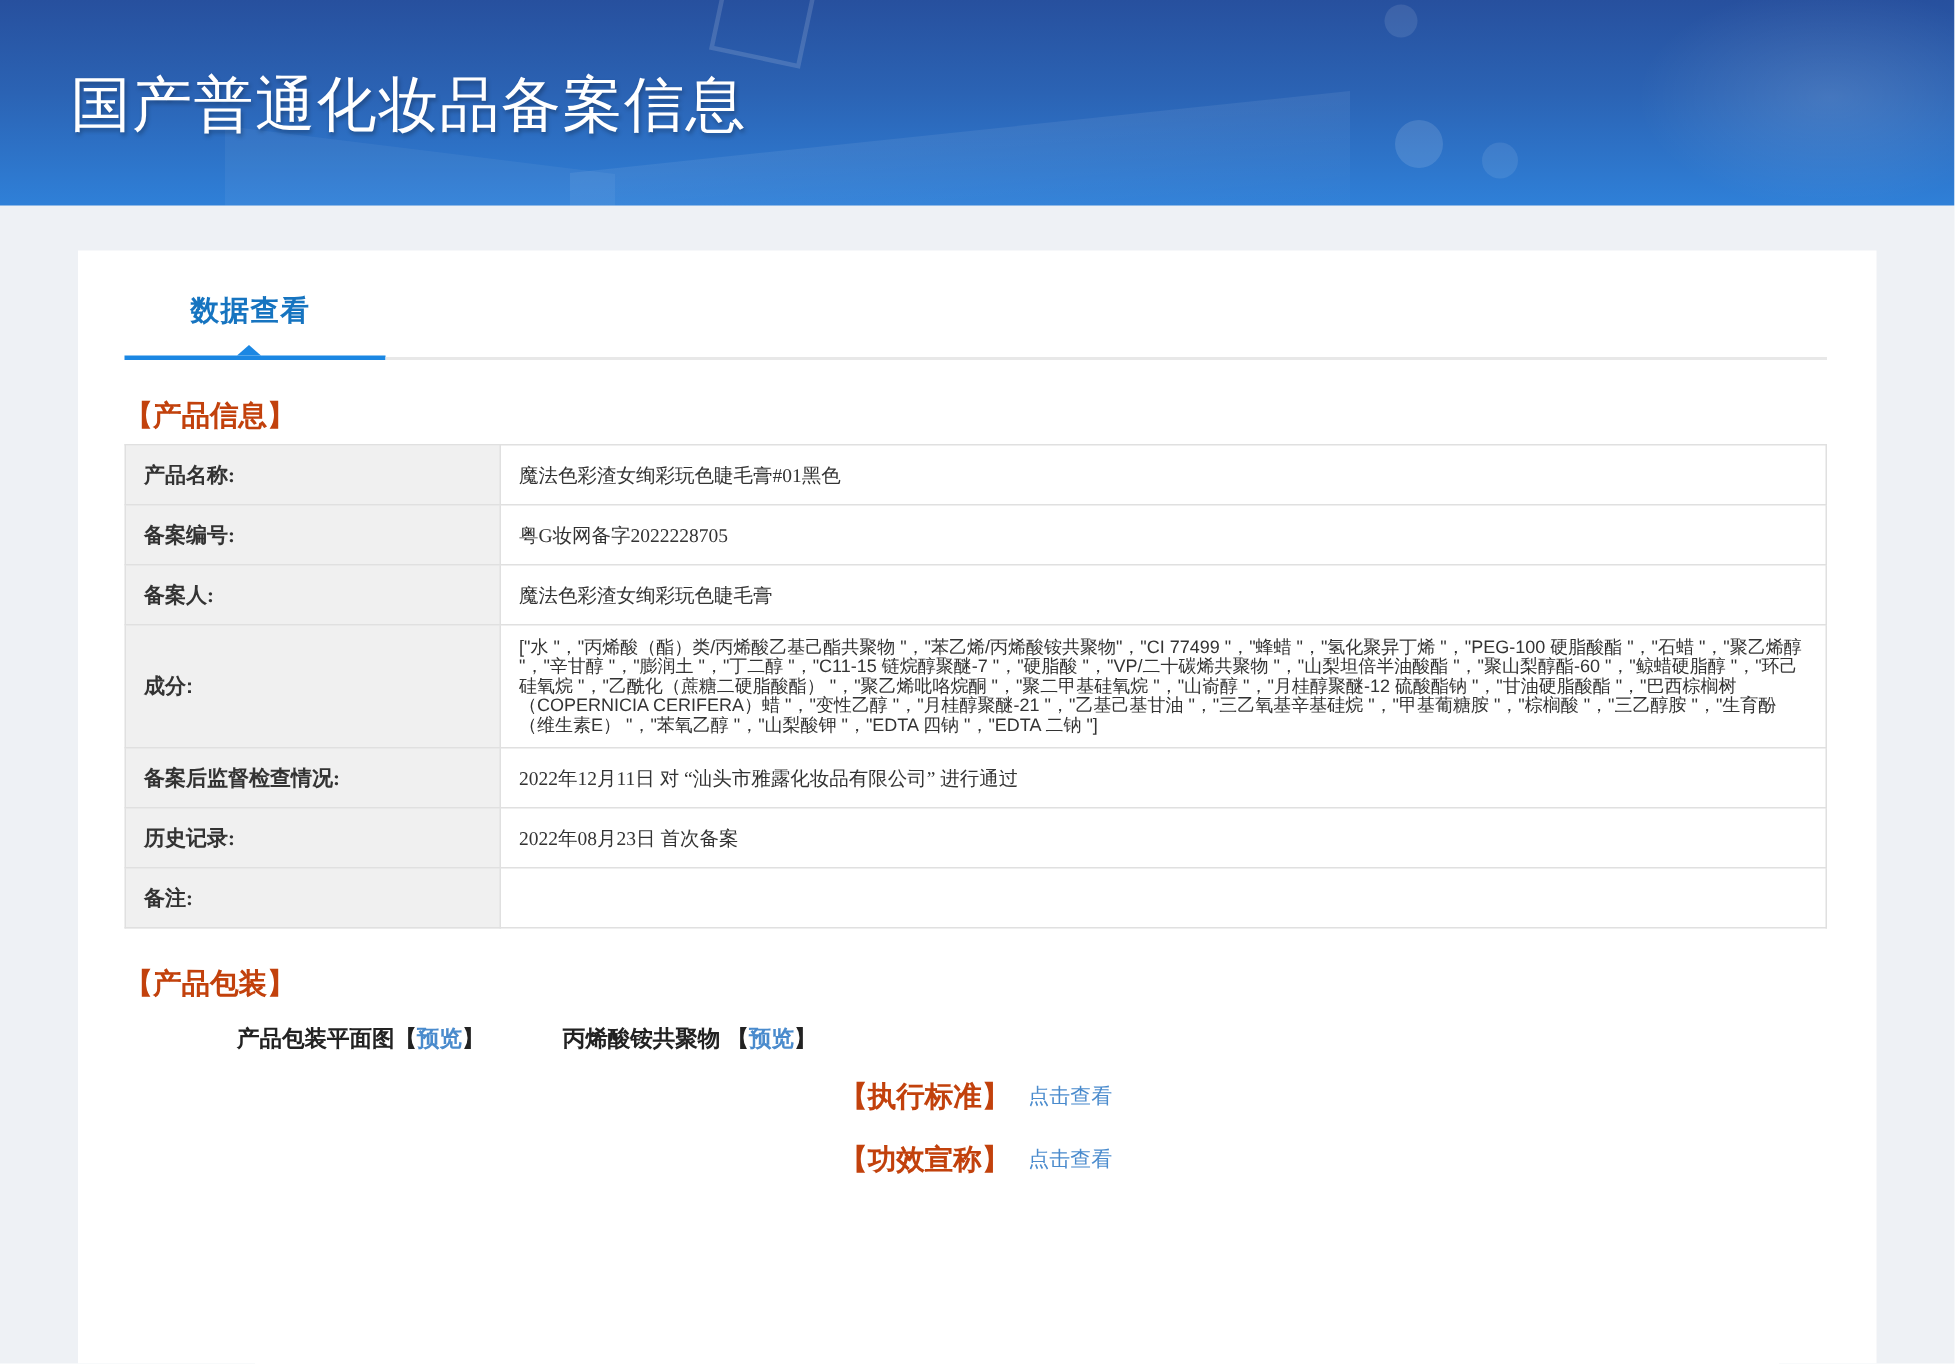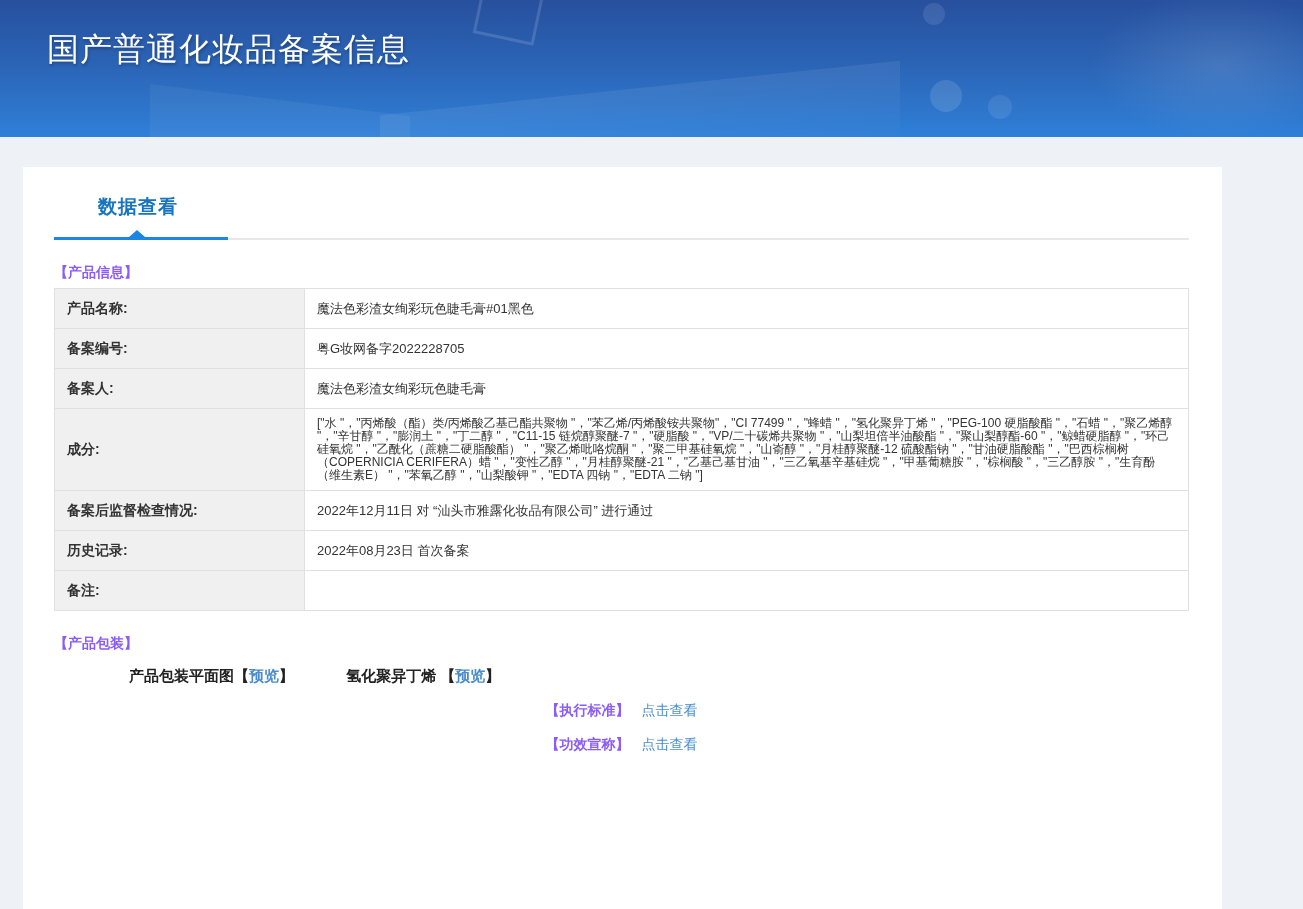--- a/index.html
+++ b/index.html
@@ -8,42 +8,42 @@
     background:#eef1f5;
     font-family:"Liberation Sans","DejaVu Sans",sans-serif;
     color:#333;
   }
   
   .hero {
     position:relative; height:137px; overflow:hidden;
     background:linear-gradient(180deg,#27509e 0%,#2b63b4 45%,#2f80d8 100%);
   }
   .hero-title {
-    position:absolute; left:47px; top:28px;
-    font-size:32px; color:#ffffff; letter-spacing:1px;
+    position:absolute; left:47px; top:42px;
+    font-size:40px; color:#ffffff; letter-spacing:1px;
     text-shadow:1px 2px 3px rgba(0,0,0,0.28);
     font-weight:normal;
   }
   .decor { position:absolute; pointer-events:none; }
   .d-c1 { left:923px; top:3px;  width:22px; height:22px; border-radius:50%; background:rgba(255,255,255,0.10); }
   .d-c2 { left:930px; top:80px; width:32px; height:32px; border-radius:50%; background:rgba(255,255,255,0.12); }
   .d-c3 { left:988px; top:95px; width:24px; height:24px; border-radius:50%; background:rgba(255,255,255,0.09); }
   .d-ell { left:1090px; top:-10px; width:260px; height:150px; border-radius:50%;
            background:radial-gradient(ellipse at center,rgba(255,255,255,0.12) 0%,rgba(255,255,255,0) 70%); }
   .d-band { left:380px; top:88px; width:520px; height:90px;
             background:linear-gradient(180deg,rgba(255,255,255,0.07),rgba(255,255,255,0));
             transform:skewY(-6deg); }
   .d-band2 { left:150px; top:100px; width:260px; height:80px;
              background:rgba(255,255,255,0.05); transform:skewY(7deg); }
   .d-sq { left:478px; top:-18px; width:62px; height:58px;
           border:3px solid rgba(255,255,255,0.14); transform:rotate(12deg); }
 
   
   .card {
-    position:relative; margin:30px 52px 0 23px;
+    position:relative; margin:30px 52px 0 52px;
     width:1199px; min-height:742px; background:#ffffff;
     padding-top:27px;
   }
   
   .tab-label {
     margin-left:75px; display:inline-block;
     font-size:19px; font-weight:bold; color:#1674c0; letter-spacing:1px;
     cursor:pointer;
   }
   .tab-rule {
@@ -52,40 +52,40 @@
   }
   .tab-rule .blue { width:174px; height:3px; background:#1b87e3; }
   .tab-rule .grey { flex:1; height:2px; background:#e8e8e8; }
   .tab-rule .tri {
     position:absolute; left:75px; bottom:3px; width:0; height:0;
     border-left:8px solid transparent; border-right:8px solid transparent;
     border-bottom:7px solid #1b87e3;
   }
 
   .content { padding:0 33px 0 31px; }
-  .sec-title { font-size:14px; font-weight:bold; color:#8b5cf6;font-family:Liberation Serif, serif; }
+  .sec-title { font-size:19px; font-weight:bold; color:#c2410c;font-family:Liberation Serif, serif; }
   .t-product-info { margin-top:24px; }
 
   
   table.info {
     margin-top:6px; width:1135px; border-collapse:collapse;
     border:1px solid #a4c0e4; table-layout:fixed;
   }
   table.info td {
     border:1px solid #e0e0e0; vertical-align:middle;
     font-size:13px; color:#333;
   }
   table.info td.lbl {
     width:250px; background:#f0f0f0; font-weight:bold;
     padding:10px 8px 10px 12px; font-size:14px;
   }
   table.info td.val { padding:6px 10px 6px 12px; line-height:19px; }
   tr.row-mid  td.val { line-height:17px; font-size:13px; }
   tr.row-ingr td.val { font-size:12px; line-height:13px; padding-top:8px; padding-bottom:8px; }
-  tr.row-std  td { height:40px; }
+  tr.row-std  td { height:40px;font-family:Liberation Serif, serif; }
 
   
   .t-packaging { margin-top:24px; }
   .pack-line { margin-top:14px; padding-left:75px; font-size:15px; font-weight:bold; color:#222; }
   .pack-line .grp2 { margin-left:48px; }
   a.lnk { color:#4a8bcd; text-decoration:none; cursor:pointer; font-weight:bold; }
   .std-line, .eff-line { margin-top:16px; font-size:15px; display:flex; align-items:center;justify-content:center; }
   .std-line .sec-title, .eff-line .sec-title { margin-right:12px; }
   .std-line a, .eff-line a { font-weight:normal; font-size:14px; }
 </style>
@@ -145,21 +145,21 @@
         <td class="lbl">备注:</td>
         <td class="val"></td>
       </tr>
     </tbody>
       </table>
 
     <div class="sec-title t-packaging">【产品包装】</div>
 
     <div class="pack-line">
       <span>产品包装平面图</span><span>【</span><a class="lnk">预览</a><span>】</span>
-      <span class="grp2">氢化聚异丁烯</span> <span>【</span><a class="lnk">预览</a><span>】</span>
+      <span class="grp2">丙烯酸铵共聚物</span> <span>【</span><a class="lnk">预览</a><span>】</span>
     </div>
 
     <div class="std-line">
       <span class="sec-title">【执行标准】</span>
       <a class="lnk">点击查看</a>
     </div>
 
     <div class="eff-line">
       <span class="sec-title">【功效宣称】</span>
       <a class="lnk">点击查看</a>

